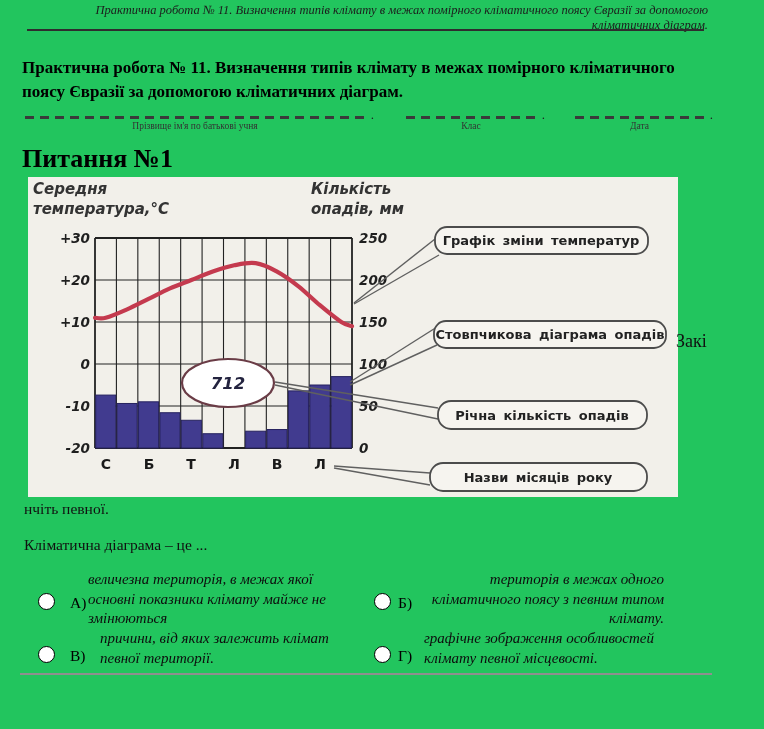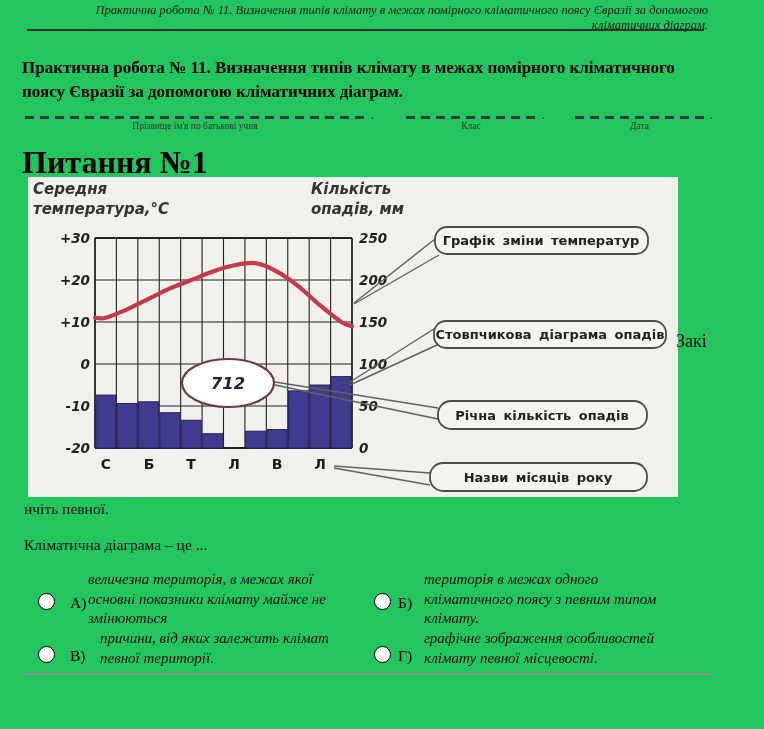--- a/index.html
+++ b/index.html
@@ -12,21 +12,21 @@
 
   .doc-title{position:absolute;left:22px;top:56px;width:655px;
     font-weight:bold;font-size:17px;line-height:1.42;color:#000;}
 
   .sig-field{position:absolute;top:116px;}
   .sig-line{position:relative;height:3px;
     background:repeating-linear-gradient(90deg,#3a3a3a 0 9px,transparent 9px 15px);}
   .sig-dot{position:absolute;right:-9px;top:-9px;font-size:13px;color:#222;}
   .sig-label{margin-top:2px;text-align:center;font-size:9.5px;color:#333;}
 
-  .question-heading{position:absolute;left:22px;top:144px;font-weight:bold;font-size:32px;color:#000;}
+  .question-heading{position:absolute;left:22px;top:144px;font-weight:bold;font-size:26px;color:#000;}
 
   .figure{position:absolute;left:28px;top:177px;width:650px;height:320px;background:#f2f0ea;}
   .figure svg{display:block;}
 
   .wrap-right{position:absolute;left:676px;top:331px;font-size:18px;}
   .wrap-below{position:absolute;left:24px;top:500px;font-size:15.5px;}
   .prompt{position:absolute;left:24px;top:536px;font-size:15.5px;}
 
   .radio{position:absolute;width:17px;height:17px;border:1.7px solid #000;border-radius:50%;background:#fff;box-sizing:border-box;}
   .opt-letter{position:absolute;font-size:15.5px;color:#000;}
@@ -175,21 +175,21 @@
   <span class="wrap-right">Закі</span>
   <div class="wrap-below">нчіть певної.</div>
   <div class="prompt">Кліматична діаграма – це ...</div>
 
   <div class="radio" style="left:38px;top:593px;"></div>
   <div class="opt-letter" style="left:70px;top:594px;">А)</div>
   <div class="opt-text" style="left:88px;top:570px;width:250px;">величезна територія, в межах якої основні показники клімату майже не змінюються</div>
 
   <div class="radio" style="left:374px;top:593px;"></div>
   <div class="opt-letter" style="left:398px;top:594px;">Б)</div>
-  <div class="opt-text" style="left:424px;top:570px;width:240px;">територія в межах одного кліматичного поясу з певним типом клімату.</div>
+  <div class="opt-text" style="left:424px;top:570px;width:240px;text-align:right;">територія в межах одного кліматичного поясу з певним типом клімату.</div>
 
   <div class="radio" style="left:38px;top:646px;"></div>
   <div class="opt-letter" style="left:70px;top:647px;">В)</div>
   <div class="opt-text" style="left:100px;top:629px;width:250px;">причини, від яких залежить клімат певної території.</div>
 
   <div class="radio" style="left:374px;top:646px;"></div>
   <div class="opt-letter" style="left:398px;top:647px;">Г)</div>
   <div class="opt-text" style="left:424px;top:629px;width:245px;">графічне зображення особливостей клімату певної місцевості.</div>
 
   <div class="bottom-rule"></div>

